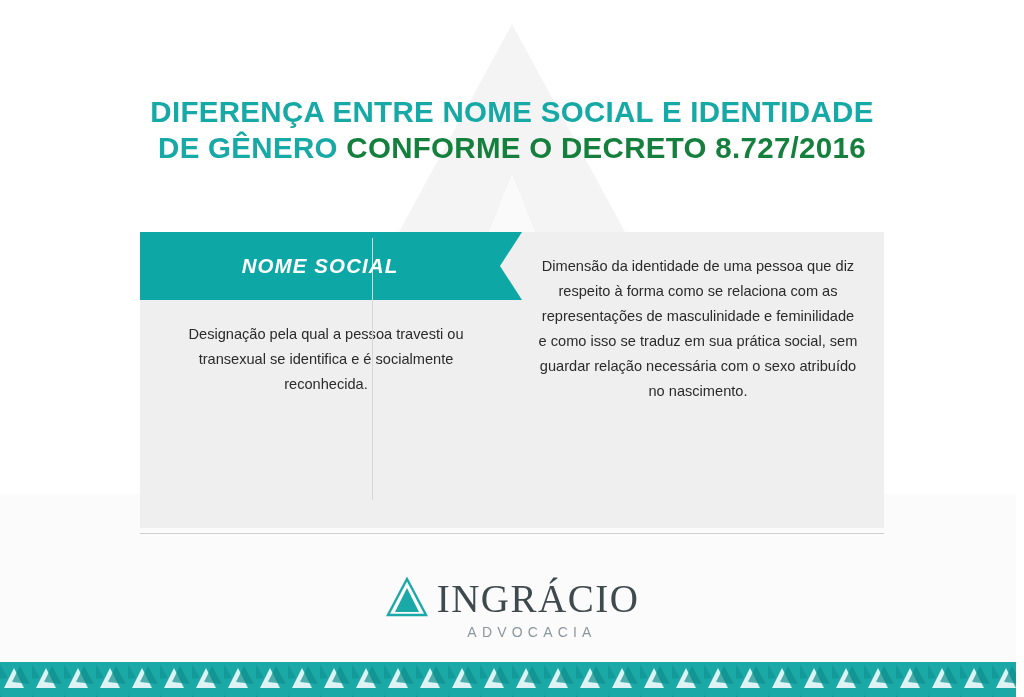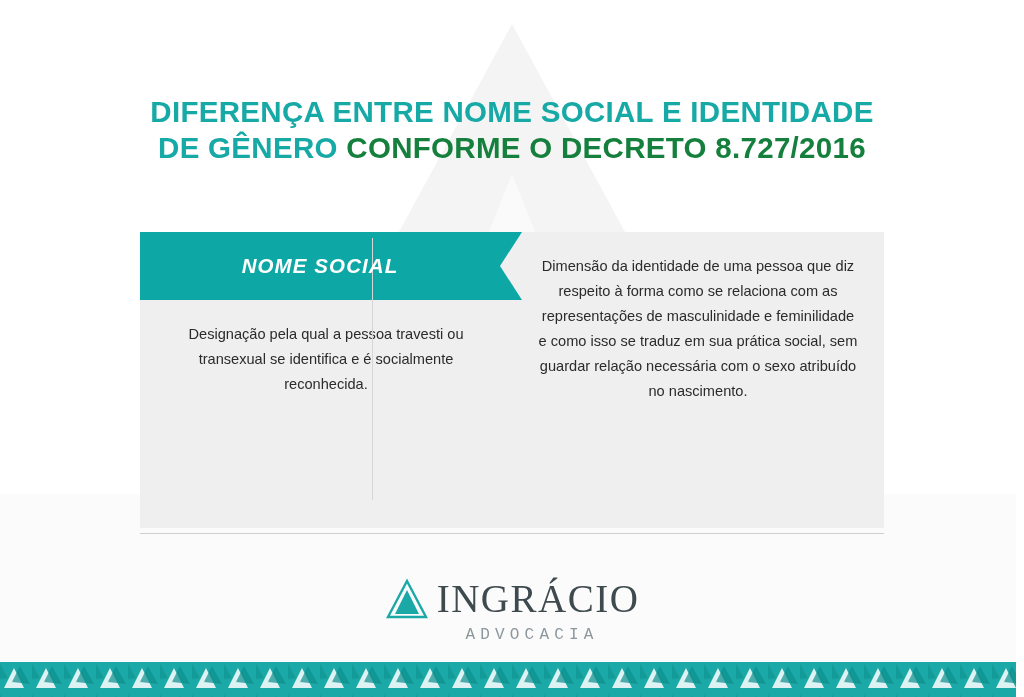--- a/index.html
+++ b/index.html
@@ -135,39 +135,38 @@
   
   .logo {
     position: absolute;
     left: 0;
     top: 552px;
     width: 1024px;
     text-align: center;
   }
   .logo-row {
     display: inline-flex;
-    align-items: center;
     gap: 8px;
   }
   .logo-mark {
     display: inline-block;
     width: 44px;
     height: 42px;
   }
   .logo-text {
     font-family: "Liberation Serif", serif;
     font-size: 39px;
     letter-spacing: 1.5px;
     color: #3f4a4f;
     font-weight: normal;
   }
   .logo-sub {
     margin-top: 2px;
-    font-family: Liberation Mono, monospace;
-    font-size: 16px;
+    font-family: Liberation Sans, sans-serif;
+    font-size: 14px;
     letter-spacing: 5.2px;
     color: #8b979c;
     text-align: center;
     padding-left: 40px;
   }
 
   
   .bottom-band {
     position: absolute;
     left: 0;

